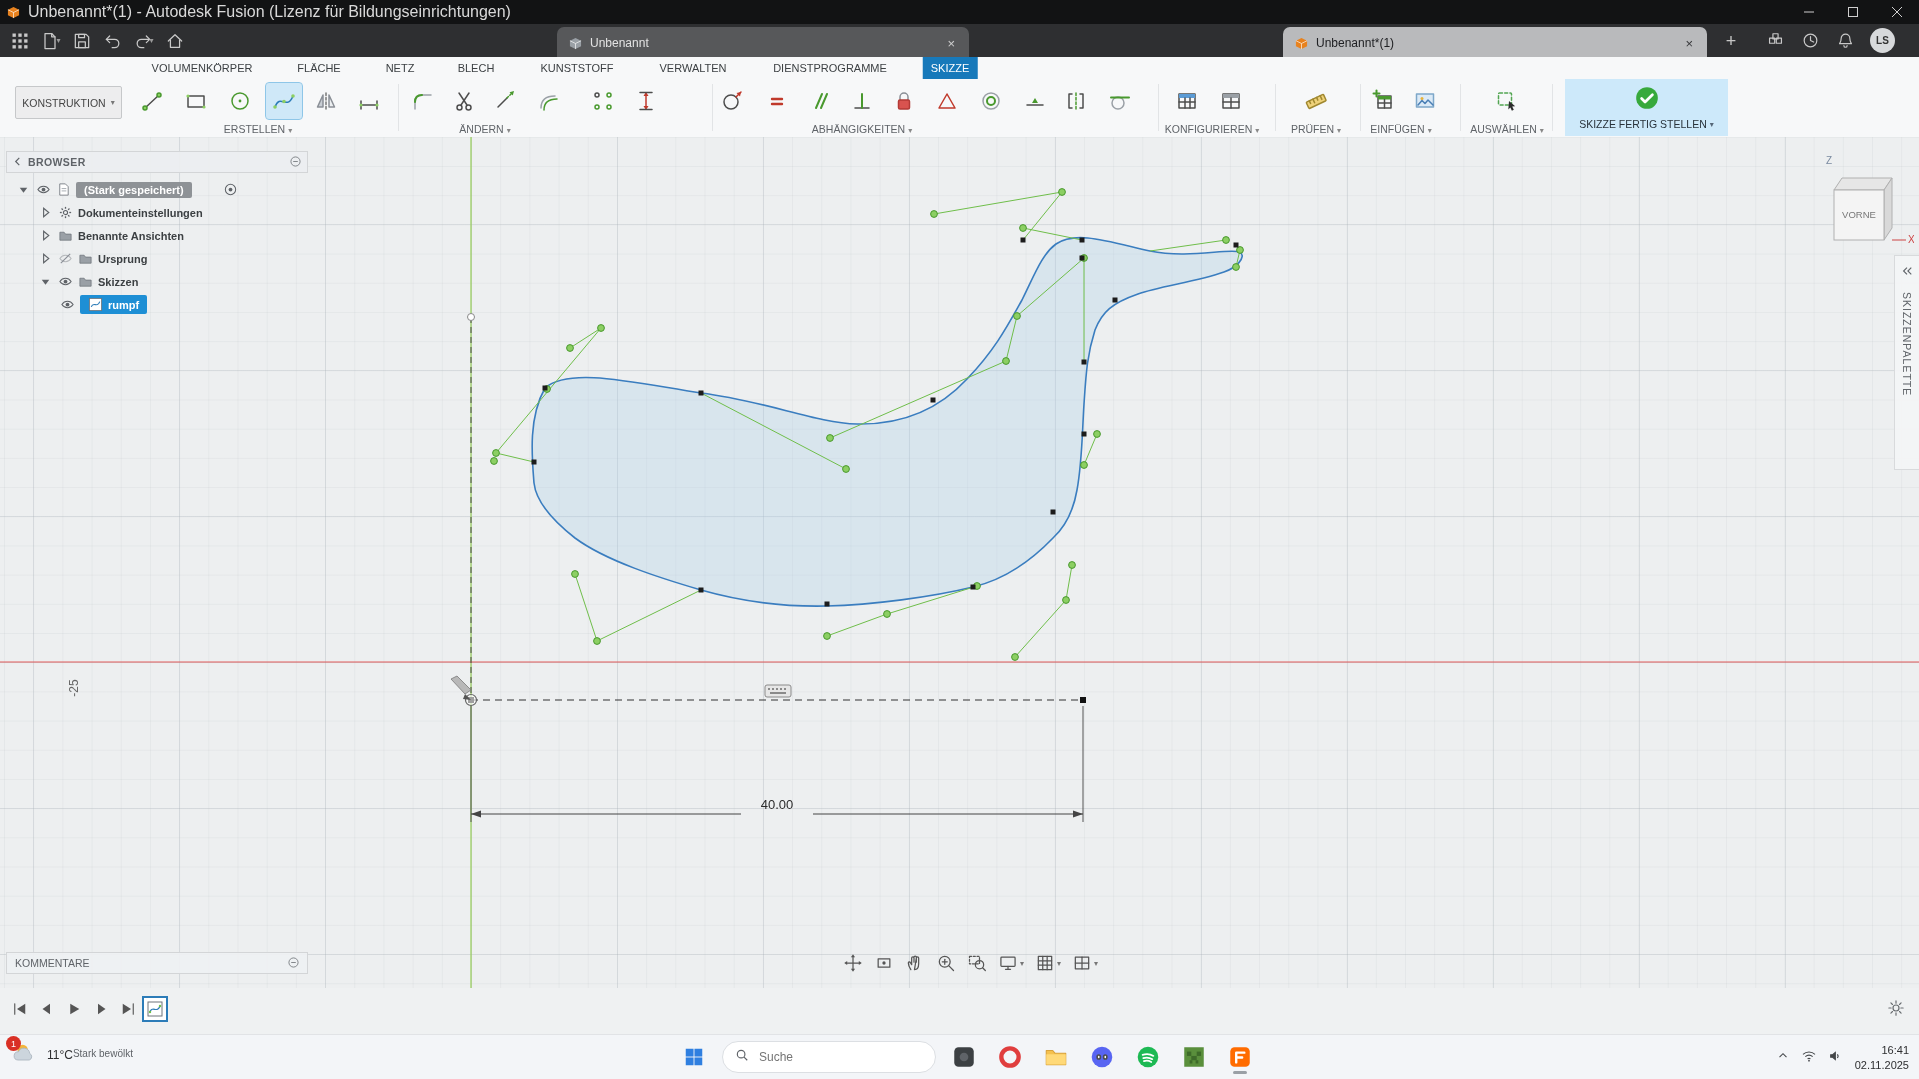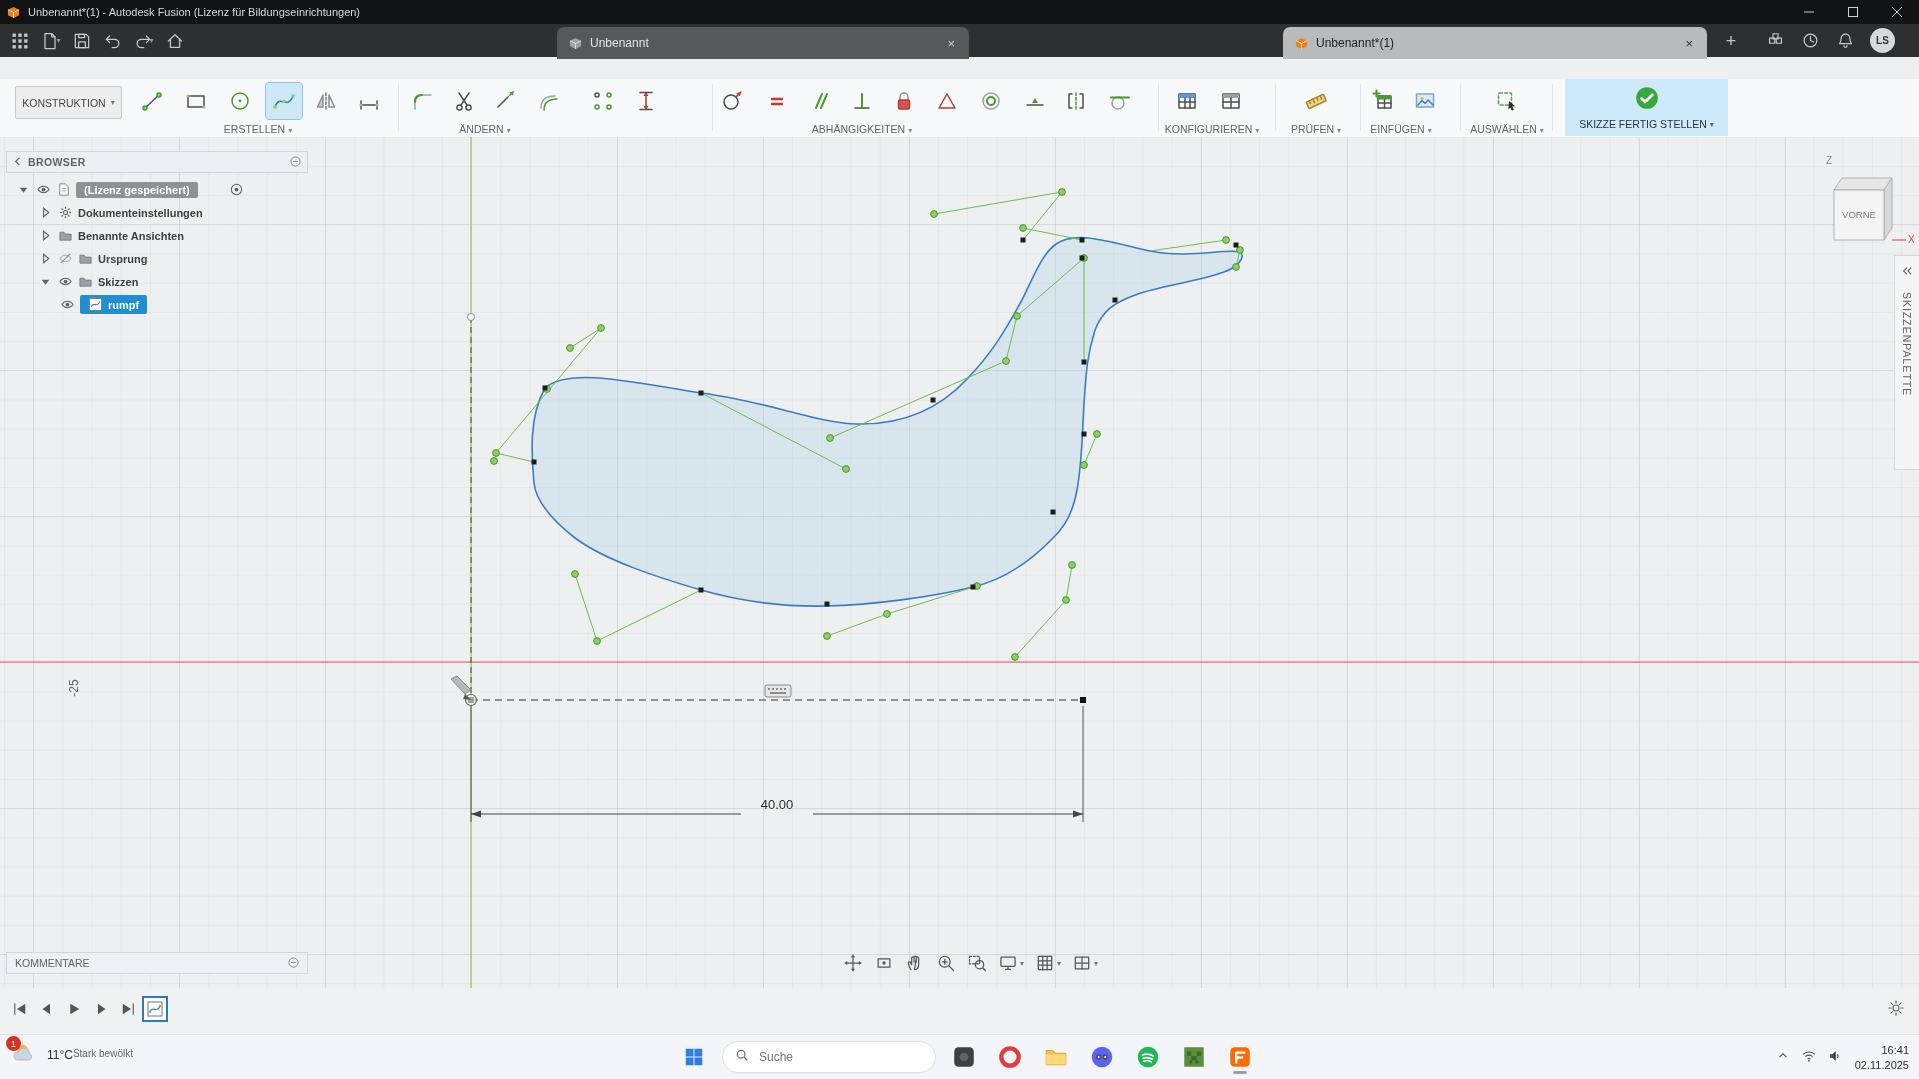--- a/index.html
+++ b/index.html
@@ -3,21 +3,21 @@
 <meta charset="utf-8">
 <style>
   html,body{margin:0;padding:0;}
   body{width:1919px;height:1079px;overflow:hidden;position:relative;
        font-family:"Liberation Sans","DejaVu Sans",sans-serif;
        -webkit-font-smoothing:antialiased;background:#edeff0;}
   #app{position:absolute;inset:0;}
 
   
   .titlebar{position:absolute;left:0;top:0;width:100%;height:24px;background:#121314;
-            color:#d9d9d9;display:flex;align-items:center;font-size:11px;}
+            color:#d9d9d9;display:flex;align-items:center;font-size:16px;}
   .app-glyph{margin-left:7px;display:flex;align-items:center;}
   .title-text{margin-left:8px;white-space:nowrap;}
   .win-controls{position:absolute;right:0;top:0;height:24px;display:flex;}
   .win-controls .wbtn{width:44px;height:24px;display:flex;align-items:center;justify-content:center;}
 
   
   .tabbar{position:absolute;top:24px;left:0;width:100%;height:33px;background:#2e2f31;}
   .qat{position:absolute;left:6px;top:3px;display:flex;align-items:center;gap:4px;}
   .qbtn{width:27px;height:27px;display:flex;align-items:center;justify-content:center;}
   .caret-sm{color:#9a9a9a;font-size:8px;margin-left:-4px;}
@@ -248,20 +248,30 @@
         <span class="qbtn">
           <svg viewBox="0 0 24 24" width="19" height="19" fill="none" stroke="#c9c9c9" stroke-width="1.5" stroke-linecap="round" stroke-linejoin="round">
             <path d="M12 4 a5.5 5.5 0 0 1 5.5 5.5 c0 4 1.5 5.5 2 6.5 H4.5 c.5-1 2-2.5 2-6.5 A5.5 5.5 0 0 1 12 4 Z"></path>
             <path d="M10 18.5 a2 2 0 0 0 4 0"></path>
           </svg>
         </span>
       </div>
     <div class="avatar">LS</div>
   </div>
 
+  <nav class="menubar" id="menubar">
+      <span class="menu-item" style="left: 202px;">VOLUMENKÖRPER</span>
+      <span class="menu-item" style="left: 319px;">FLÄCHE</span>
+      <span class="menu-item" style="left: 400px;">NETZ</span>
+      <span class="menu-item" style="left: 476px;">BLECH</span>
+      <span class="menu-item" style="left: 577px;">KUNSTSTOFF</span>
+      <span class="menu-item" style="left: 693px;">VERWALTEN</span>
+      <span class="menu-item" style="left: 830px;">DIENSTPROGRAMME</span>
+      <span class="menu-item active" style="left: 950px;">SKIZZE</span>
+    </nav>
 
   <div class="toolbar">
     <button class="construction">
       <span>KONSTRUKTION</span>
       <span class="caret" style="font-size:8px;color:#777;">▾</span>
     </button>
     <div id="tool-icons">
         <div class="tool" style="left: 152px;">
           <svg viewBox="0 0 24 24" width="24" height="24" fill="none" stroke="#4d4d4d" stroke-width="1.5" stroke-linecap="round" stroke-linejoin="round">
             <line x1="5" y1="19" x2="19" y2="6"></line>
@@ -630,21 +640,21 @@
                 <circle cx="8" cy="8" r="2" fill="#5f6368"></circle>
               </svg>
             </span>
             <span class="mini">
               <svg width="15" height="15" viewBox="0 0 16 16">
                 <path d="M4 2 h6 l3 3 v9 H4 Z" fill="#fff" stroke="#6f747b" stroke-width="0.9"></path>
                 <line x1="6" y1="7" x2="11" y2="7" stroke="#9aa0a6" stroke-width="0.9"></line>
                 <line x1="6" y1="9.5" x2="11" y2="9.5" stroke="#9aa0a6" stroke-width="0.9"></line>
               </svg>
             </span>
-            <span class="chip-gray">(Lizenz gespeichert)</span>
+            <span class="chip-gray">(Stark gespeichert)</span>
             <span style="margin-left:26px;">
               <span class="mini">
                 <svg width="15" height="15" viewBox="0 0 16 16">
                   <circle cx="8" cy="8" r="5.5" fill="none" stroke="#5f6368" stroke-width="1.1"></circle>
                   <circle cx="8" cy="8" r="2" fill="#5f6368"></circle>
                 </svg>
               </span>
             </span>
           </div>
           <div class="brow" style="padding-left: 32px;">

